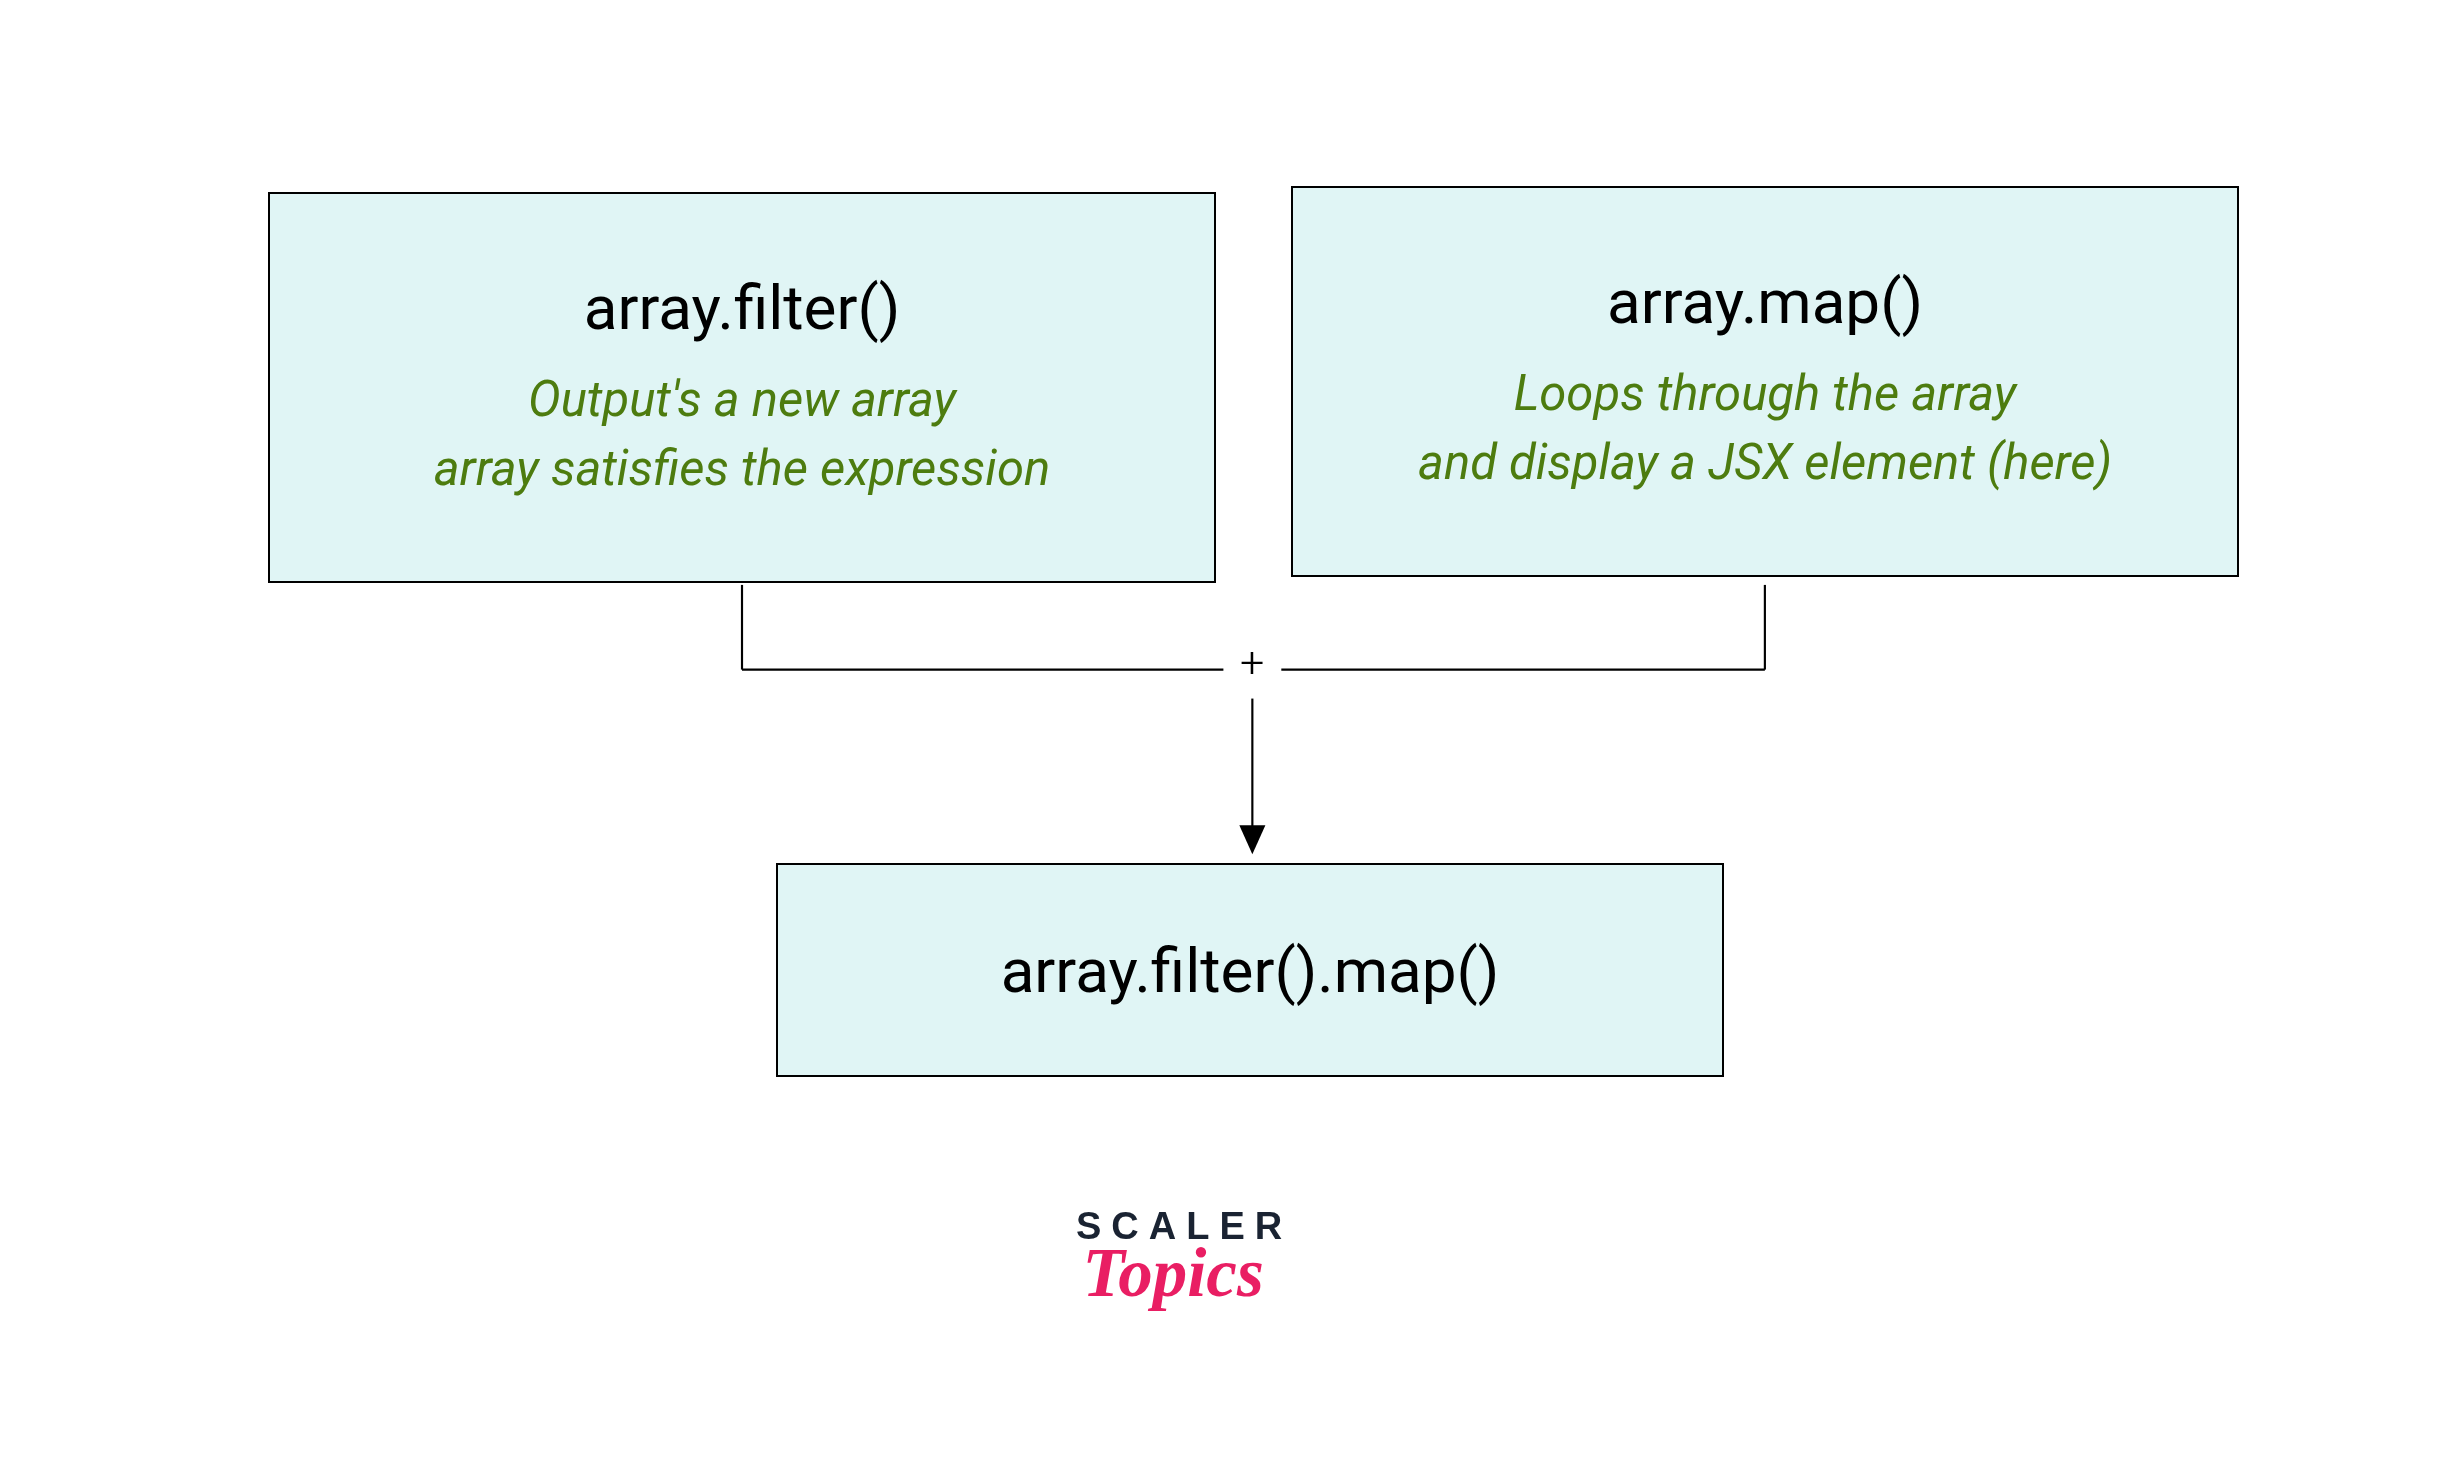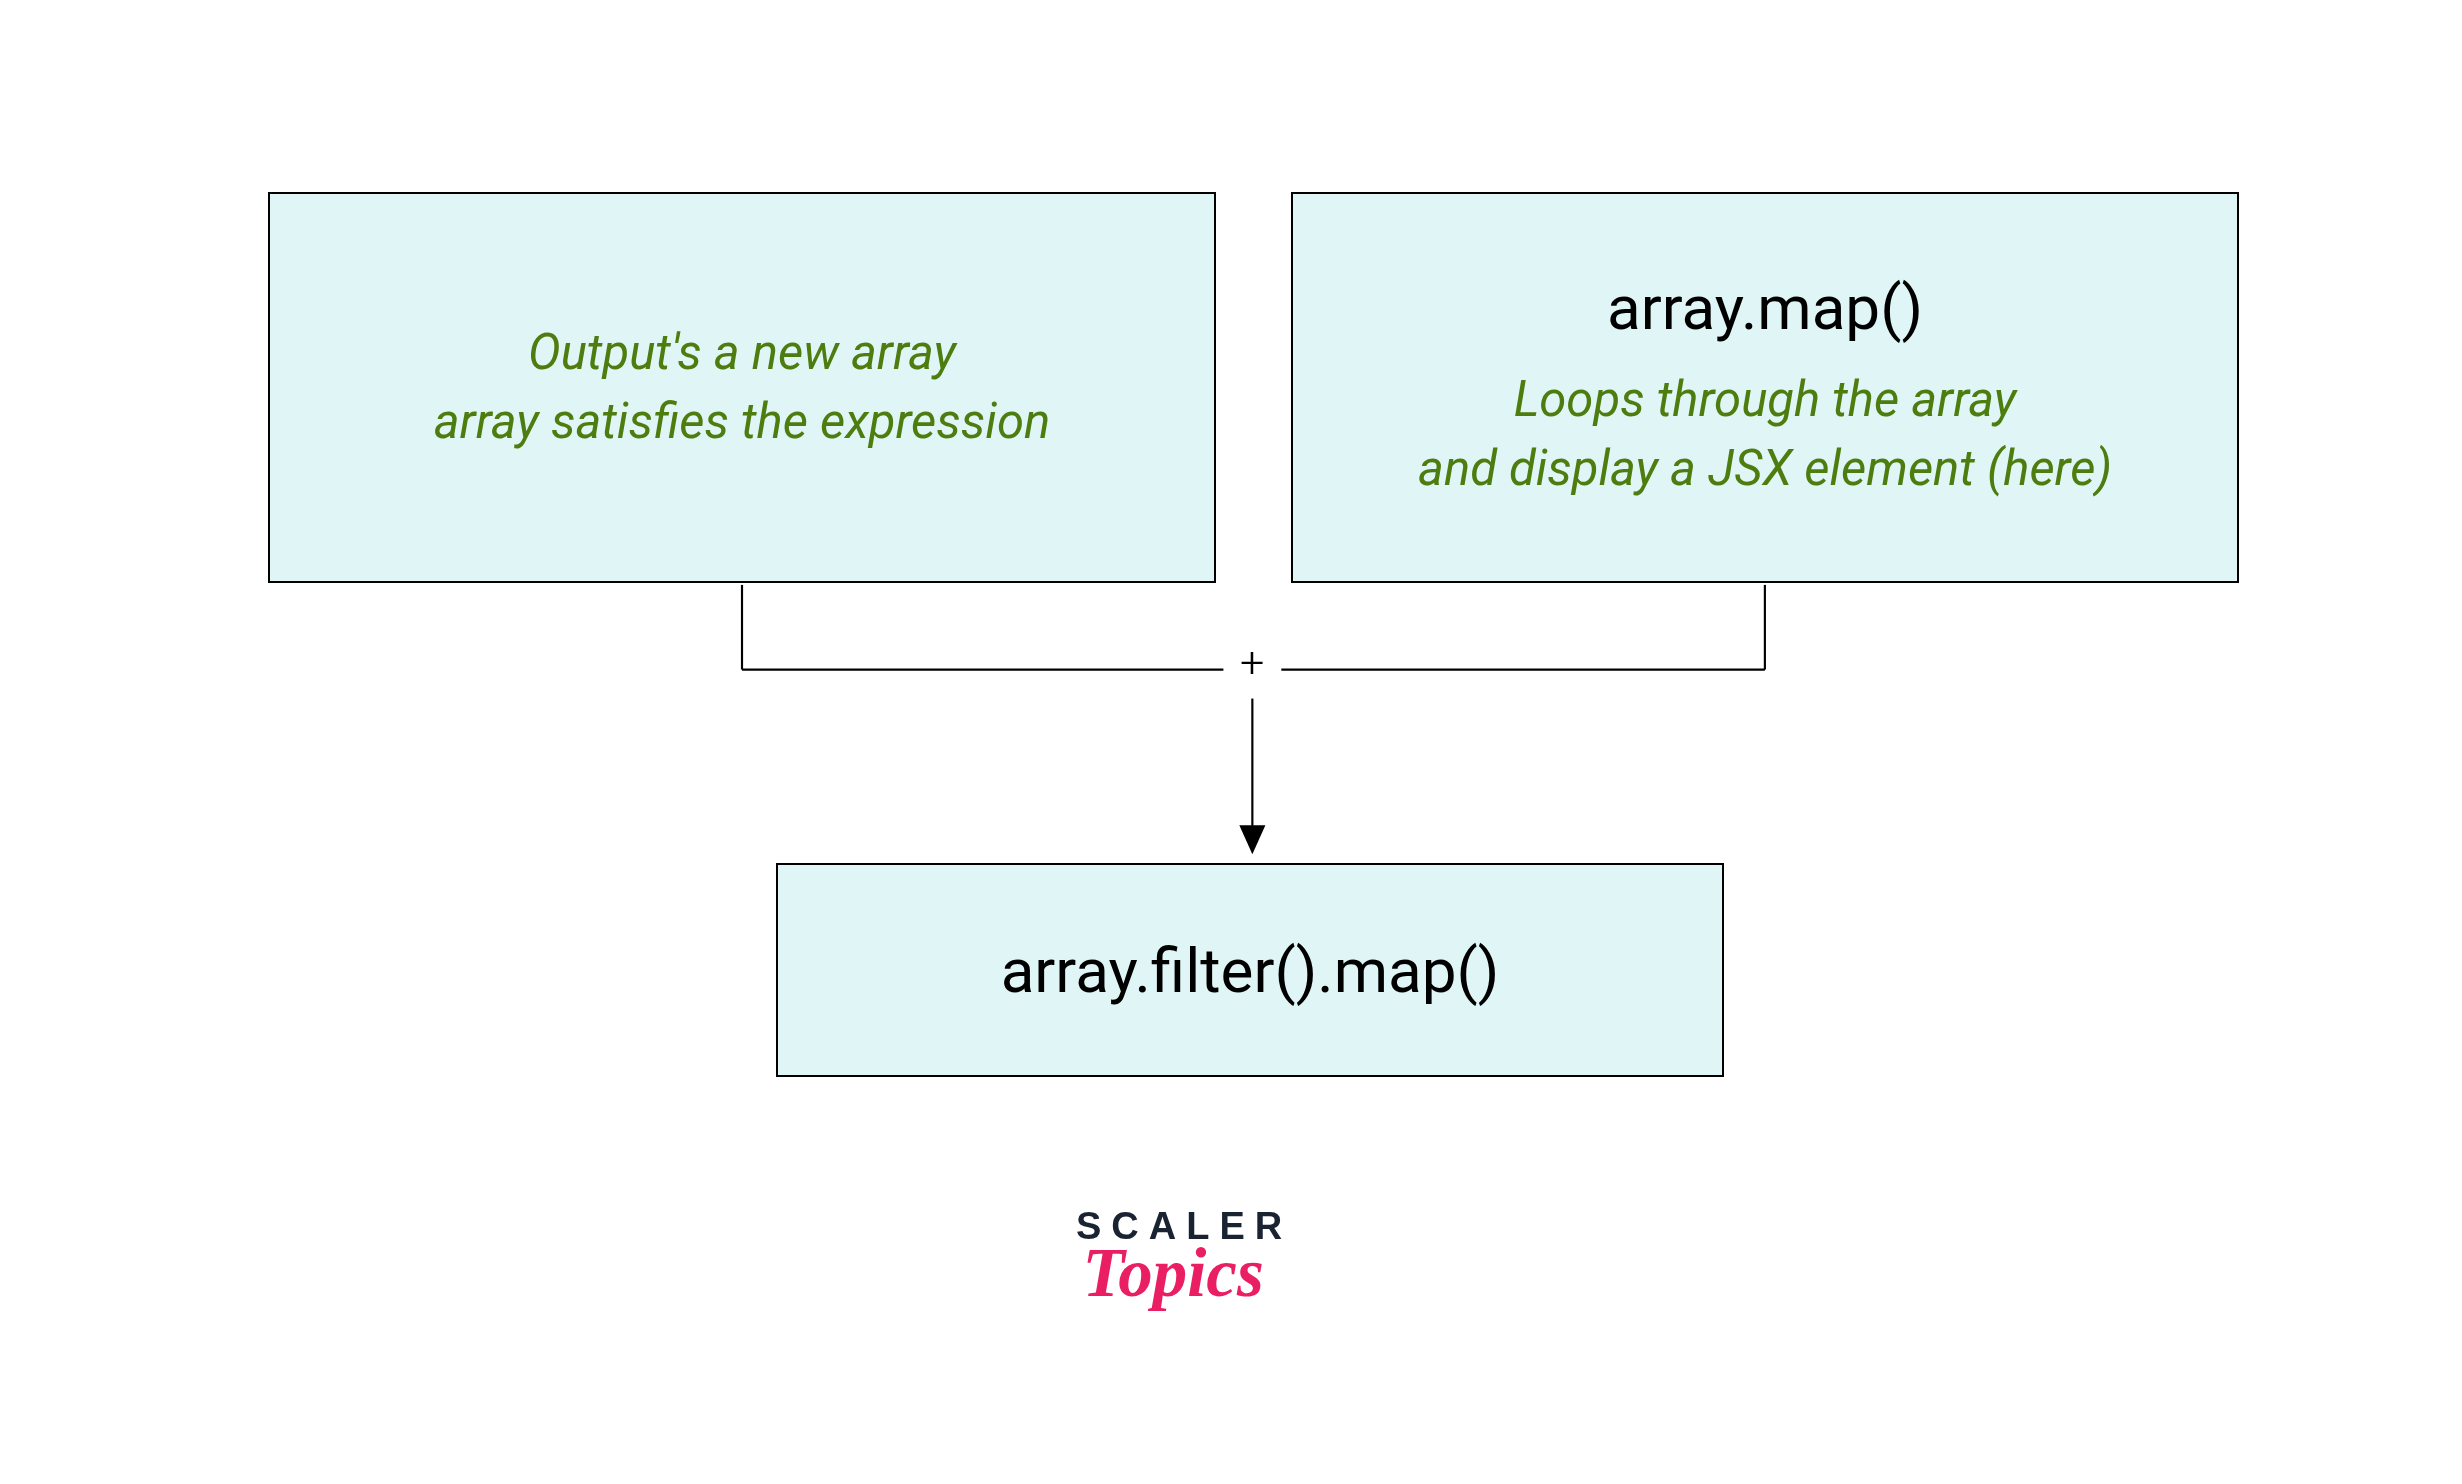--- a/index.html
+++ b/index.html
@@ -36,21 +36,21 @@
     
     .box-left {
       left: 268px;
       top: 192px;
       width: 948px;
       height: 391px;
     }
     
     .box-right {
       left: 1291px;
-      top: 192px;
+      top: 186px;
       width: 948px;
       height: 391px;
     }
     
     .box-bottom {
       left: 776px;
       top: 863px;
       width: 948px;
       height: 214px;
     }
@@ -119,20 +119,21 @@
       margin-left: -22px;
       font-weight: 700;
     }
   </style>
 </head>
 <body>
 
 <div class="diagram-container">
 
   <div class="box box-left">
+    <div class="box-title">array.filter()</div>
     <div class="box-description">
       <span>Output's a new array</span><br>
       <span>array satisfies the expression</span>
     </div>
   </div>
 
   <div class="box box-right">
     <div class="box-title">array.map()</div>
     <div class="box-description">
       <span>Loops through the array</span><br>

